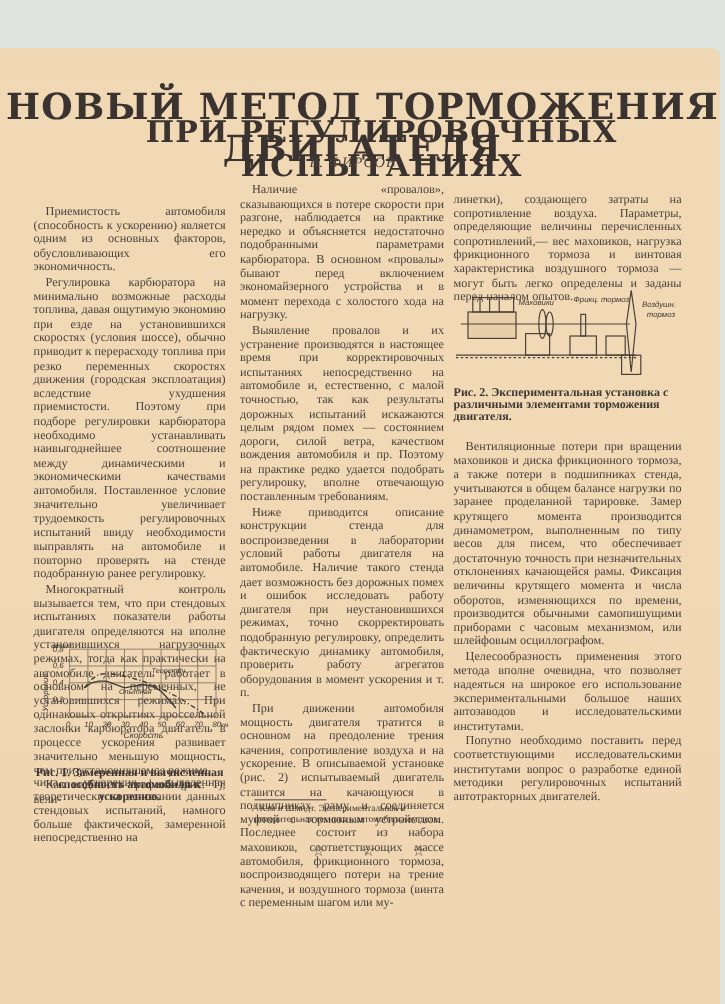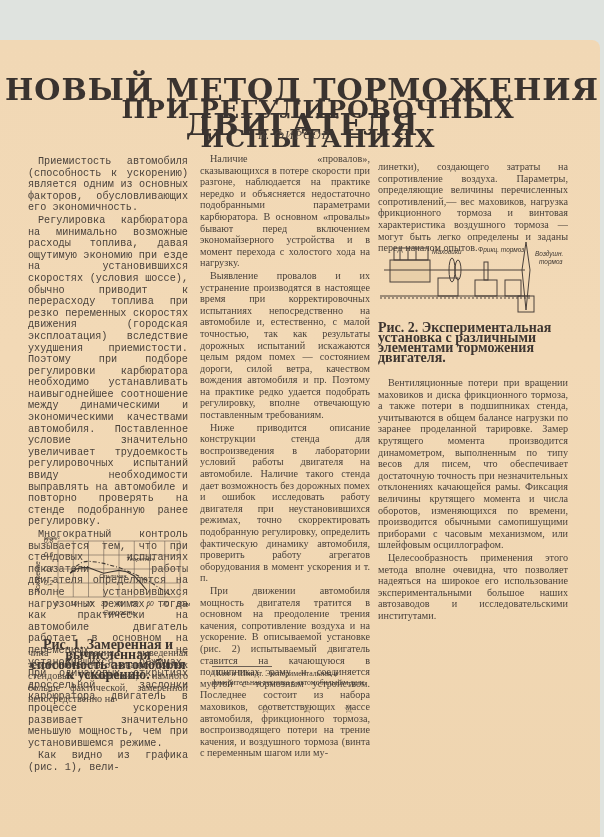--- a/index.html
+++ b/index.html
@@ -21,26 +21,26 @@
   }
   .title.l1 { top:72px; font-size:30px; }
   .title.l2 { top:95px; font-size:25px;padding-left:16px; }
   .author {
     position:absolute; top:128px; left:0; width:588px; text-align:center;
     font-style:italic; font-size:12px; letter-spacing:1px; color:#4a413b;
   }
   .col { position:absolute; font-size:10.2px; line-height:11.6px; text-align:justify; color:#4a423c; }
   .col p { margin:0 0 1px 0; text-indent:10px; }
   .col p.noindent { text-indent:0; }
-  #c1 { left:28px; top:156px; width:160px;font-family:Liberation Mono, monospace; }
+  #c1 { left:28px; top:171px; width:160px; }
   #c1b { left:28px; top:647px; width:160px; }
   #c2 { left:200px; top:153px; width:170px; }
   #c3 { left:378px; top:161px; width:190px; }
   #c3b { left:378px; top:323px; width:190px; }
-  .caption { position:absolute; font-size:14px; line-height:10px; font-weight:bold; text-align:center; color:#3e3631; }
+  .caption { position:absolute; font-size:10px; line-height:10px; font-weight:bold; text-align:center; color:#3e3631; }
   #cap1 { left:28px; top:640px; width:160px;text-align:center; }
   .footnote-rule { position:absolute; left:212px; top:666px; width:60px; border-top:1px solid #6b5f55; }
   .footnote { position:absolute; left:212px; top:669px; width:160px; font-size:7.8px; line-height:9px; color:#3e3631; }
   .stars { position:absolute; left:260px; top:702px; font-size:12px; letter-spacing:14px; color:#5a514a; }
   svg text { font-family:"Liberation Sans", sans-serif; font-style:italic; fill:#3d3631; }
 </style>
 </head>
 <body>
 
 <div class="page"></div>
@@ -137,13 +137,14 @@
   <text x="52" y="14" font-size="6.5">Маховики</text>
   <text x="98" y="12" font-size="6.5">Фрикц. тормоз</text>
   <text x="155" y="16" font-size="6.5">Воздушн.</text>
   <text x="159" y="24" font-size="6.5">тормоз</text>
 </svg>
 
 <div class="col" id="c3b">
   <div class="caption" style="position:relative;left:0;top:0;width:190px;text-align:left;margin-bottom:14px">Рис. 2. Экспериментальная установка с различными элементами торможения двигателя.</div>
   <p>Вентиляционные потери при вращении маховиков и диска фрикционного тормоза, а также потери в подшипниках стенда, учитываются в общем балансе нагрузки по заранее проделанной тарировке. Замер крутящего момента производится динамометром, выполненным по типу весов для писем, что обеспечивает достаточную точность при незначительных отклонениях качающейся рамы. Фиксация величины крутящего момента и числа оборотов, изменяющихся по времени, производится обычными самопишущими приборами с часовым механизмом, или шлейфовым осциллографом.</p>
   <p>Целесообразность применения этого метода вполне очевидна, что позволяет надеяться на широкое его использование экспериментальными большое наших автозаводов и исследовательскими институтами.</p>
+  <p>Попутно необходимо поставить перед соответствующими исследовательскими институтами вопрос о разработке единой методики регулировочных испытаний автотракторных двигателей.</p>
 </div>
 
 </body></html>

